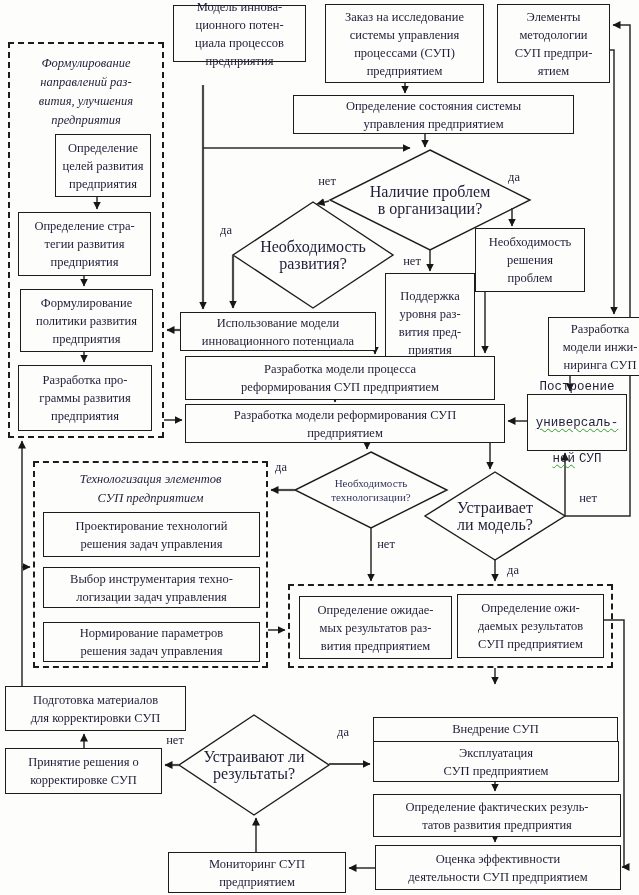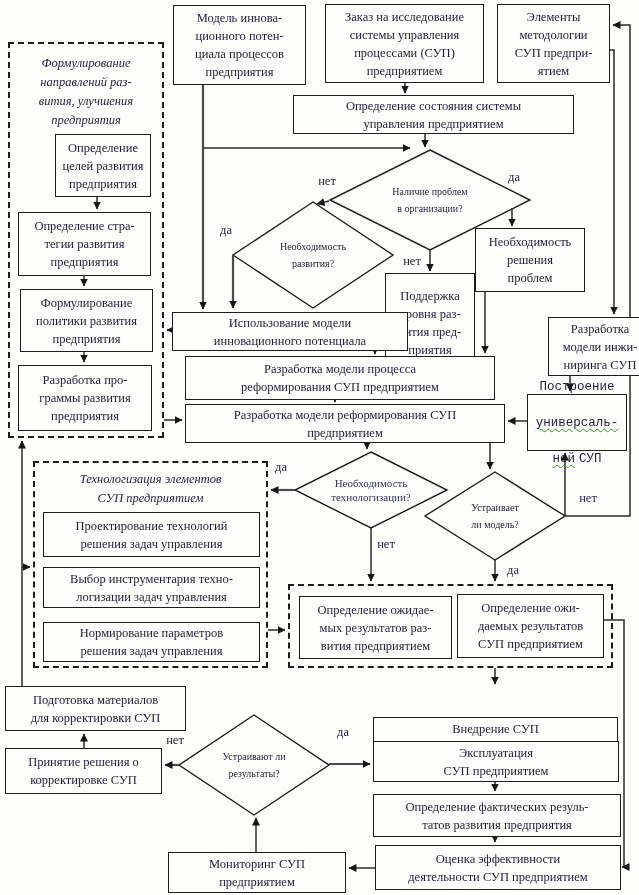--- a/index.html
+++ b/index.html
@@ -16,21 +16,21 @@
     font-size:12.5px;line-height:18px;white-space:pre-line;padding:1px 2px;
   }
   .it{}
   .grp{position:absolute;box-sizing:border-box;border:2px dashed #1c1c1c;background:transparent;}
   .gtitle{
     position:absolute;font-style:italic;text-align:center;
     font-size:12.5px;line-height:19px;white-space:pre-line;
   }
   .dtxt{
     position:absolute;display:flex;align-items:center;justify-content:center;text-align:center;
-    font-size:10px;line-height:17px;white-space:pre-line;
+    font-size:16px;line-height:17px;white-space:pre-line;
   }
   .small{font-size:11px;line-height:14px;color:#34345e;}
   .lbl{
     position:absolute;transform:translate(-50%,-50%);
     font-size:12.5px;color:#1e1e38;
   }
   .wavy{text-decoration:underline wavy #2f9e2f 1px;text-underline-offset:2px;}
   .sp{margin-left:4px;}
   .stack div{line-height:18px;font-family:Liberation Mono, monospace;}
 </style>
@@ -102,42 +102,42 @@
 направлений раз-
 вития, улучшения
 предприятия</div>
 
   <div class="grp" style="left:33px;top:461px;width:235px;height:207px"></div>
   <div class="gtitle" style="left:40px;top:470px;width:221px">Технологизация элементов
 СУП предприятием</div>
 
   <div class="grp" style="left:288px;top:584px;width:325px;height:84px"></div>
 
-  <div class="bx" style="left:173px;top:5px;width:133px;height:80px">Модель иннова-
+  <div class="bx" style="left:173px;top:5px;width:133px;height:57px">Модель иннова-
 ционного потен-
 циала процессов
 предприятия</div>
   <div class="bx it" style="left:325px;top:4px;width:159px;height:79px">Заказ на исследование
 системы управления
 процессами (СУП)
 предприятием</div>
   <div class="bx" style="left:497px;top:4px;width:113px;height:79px">Элементы
 методологии
 СУП предпри-
 ятием</div>
   <div class="bx" style="left:293px;top:95px;width:281px;height:39px">Определение состояния системы
 управления предприятием</div>
   <div class="bx" style="left:475px;top:228px;width:110px;height:64px">Необходимость
 решения
 проблем</div>
   <div class="bx" style="left:385px;top:273px;width:90px;height:100px">Поддержка
 уровня раз-
 вития пред-
 приятия</div>
-  <div class="bx" style="left:172px;top:312px;width:236px;height:39px">Использование модели
+  <div class="bx" style="left:180px;top:312px;width:196px;height:39px">Использование модели
 инновационного потенциала</div>
   <div class="bx" style="left:185px;top:356px;width:310px;height:44px">Разработка модели процесса
 реформирования СУП предприятием</div>
   <div class="bx" style="left:185px;top:404px;width:320px;height:39px">Разработка модели реформирования СУП
 предприятием</div>
   <div class="bx" style="left:548px;top:317px;width:104px;height:59px">Разработка
 модели инжи-
 ниринга СУП</div>
 
   <div class="bx" style="left:527px;top:394px;width:100px;height:57px">

